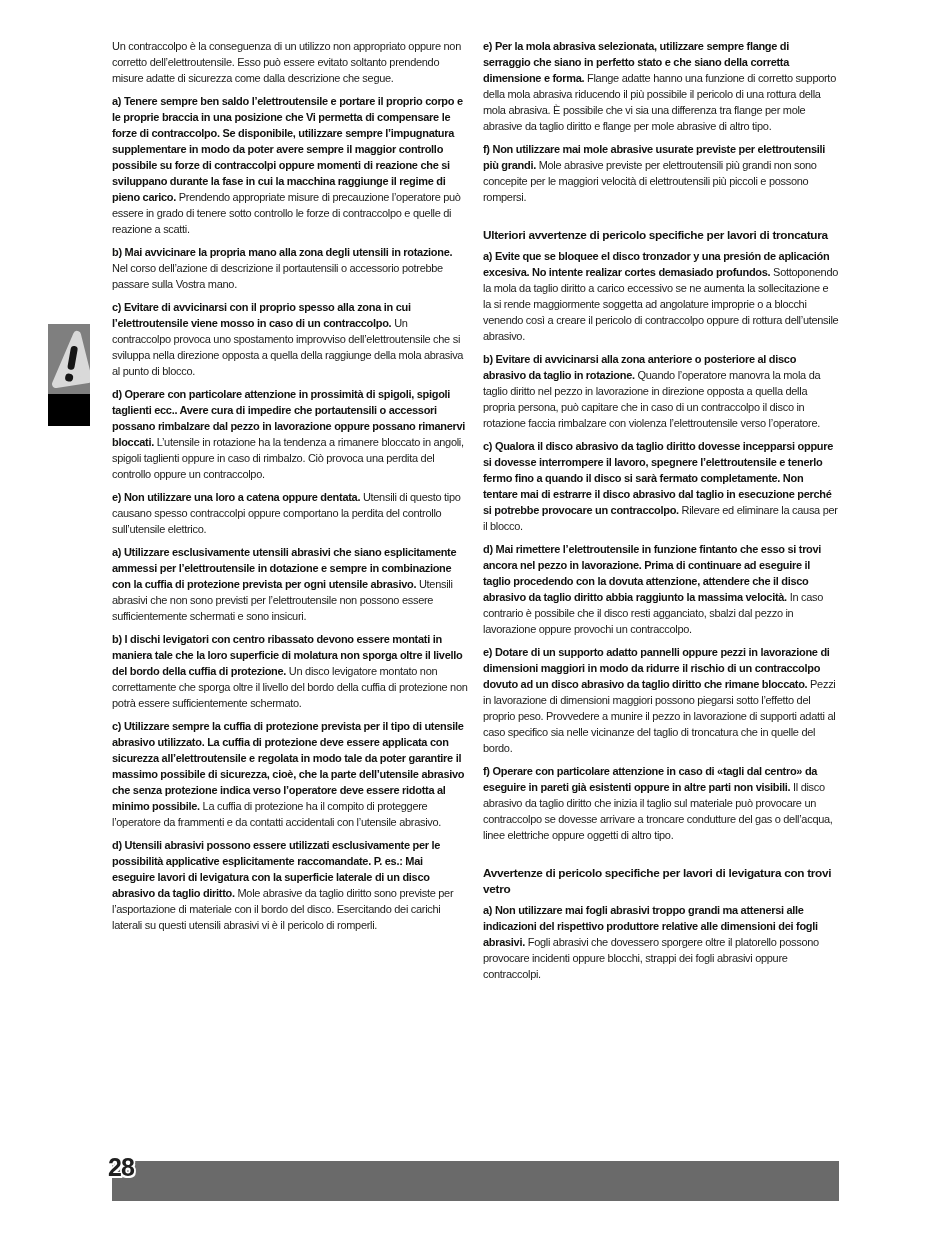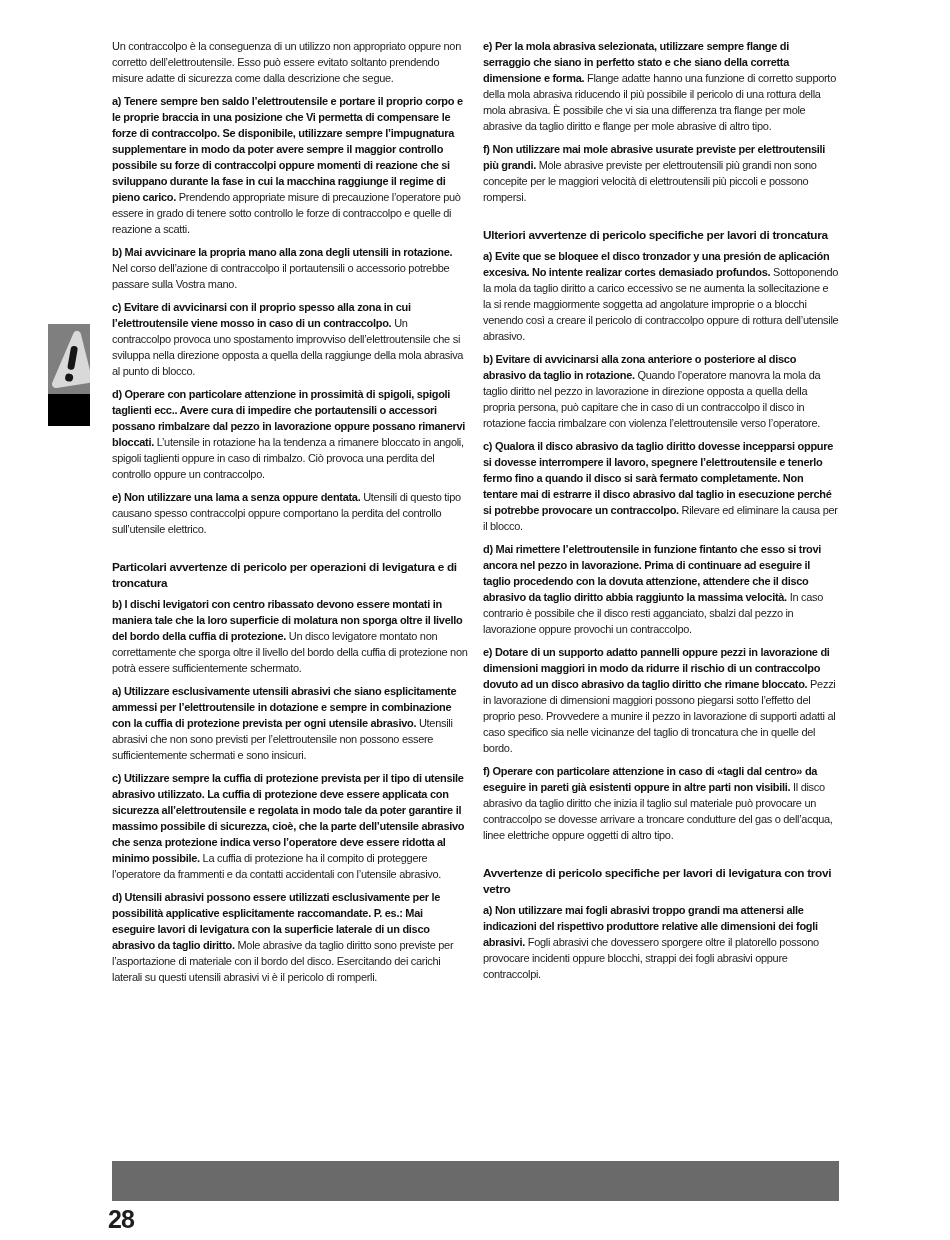--- a/index.html
+++ b/index.html
@@ -41,21 +41,21 @@
     width: 42px; height: 102px;
   }
   .footer-bar {
     position: absolute;
     left: 112px; top: 1161px;
     width: 727px; height: 40px;
     background: #6a6a6a;
   }
   .page-number {
     position: absolute;
-    left: 108px; top: 1205px;
+    left: 108px; top: 1153px;
     font-size: 25px;
     font-weight: bold;
     letter-spacing: -1px;
     color: #1f1f1f;
     text-shadow:
       -1.5px -1.5px 0 #ffffff, 1.5px -1.5px 0 #ffffff,
       -1.5px 1.5px 0 #ffffff, 1.5px 1.5px 0 #ffffff,
       0 -1.5px 0 #ffffff, 0 1.5px 0 #ffffff,
       -1.5px 0 0 #ffffff, 1.5px 0 0 #ffffff;
   }
@@ -72,27 +72,26 @@
       <rect x="-3.5" y="-4" width="7" height="24" rx="3.5" fill="#161616"></rect>
       <circle cx="0" cy="28" r="4" fill="#161616"></circle>
     </g>
   </svg>
 </div>
 
 <div class="columns">
   <div class="col">
     <p class="para"><span>Un contraccolpo è la conseguenza di un utilizzo non appropriato oppure non corretto dell’elettroutensile. Esso può essere evitato soltanto prendendo misure adatte di sicurezza come dalla descrizione che segue.</span></p>
     <p class="para"><strong>a) Tenere sempre ben saldo l’elettroutensile e portare il proprio corpo e le proprie braccia in una posizione che Vi permetta di compensare le forze di contraccolpo. Se disponibile, utilizzare sempre l’impugnatura supplementare in modo da poter avere sempre il maggior controllo possibile su forze di contraccolpi oppure momenti di reazione che si sviluppano durante la fase in cui la macchina raggiunge il regime di pieno carico.</strong> <span>Prendendo appropriate misure di precauzione l’operatore può essere in grado di tenere sotto controllo le forze di contraccolpo e quelle di reazione a scatti.</span></p>
-    <p class="para"><strong>b) Mai avvicinare la propria mano alla zona degli utensili in rotazione.</strong> <span>Nel corso dell’azione di contraccolpo il portautensili o accessorio potrebbe passare sulla Vostra mano.</span></p>
+    <p class="para"><strong>b) Mai avvicinare la propria mano alla zona degli utensili in rotazione.</strong> <span>Nel corso dell’azione di descrizione il portautensili o accessorio potrebbe passare sulla Vostra mano.</span></p>
     <p class="para"><strong>c) Evitare di avvicinarsi con il proprio spesso alla zona in cui l’elettroutensile viene mosso in caso di un contraccolpo.</strong> <span>Un contraccolpo provoca uno spostamento improvviso dell’elettroutensile che si sviluppa nella direzione opposta a quella della raggiunge della mola abrasiva al punto di blocco.</span></p>
     <p class="para"><strong>d) Operare con particolare attenzione in prossimità di spigoli, spigoli taglienti ecc.. Avere cura di impedire che portautensili o accessori possano rimbalzare dal pezzo in lavorazione oppure possano rimanervi bloccati.</strong> <span>L’utensile in rotazione ha la tendenza a rimanere bloccato in angoli, spigoli taglienti oppure in caso di rimbalzo. Ciò provoca una perdita del controllo oppure un contraccolpo.</span></p>
-    <p class="para"><strong>e) Non utilizzare una lama a senza oppure dentata.</strong> <span>Utensili di questo tipo causano spesso contraccolpi oppure comportano la perdita del controllo sull’utensile elettrico.</span></p>
-    <h3 class="subhead">Particolari avvertenze di pericolo per operazioni di levigatura e di troncatura</h3>
+    <p class="para"><strong>e) Non utilizzare una loro a catena oppure dentata.</strong> <span>Utensili di questo tipo causano spesso contraccolpi oppure comportano la perdita del controllo sull’utensile elettrico.</span></p>
+    <p class="para"><strong>a) Utilizzare esclusivamente utensili abrasivi che siano esplicitamente ammessi per l’elettroutensile in dotazione e sempre in combinazione con la cuffia di protezione prevista per ogni utensile abrasivo.</strong> <span>Utensili abrasivi che non sono previsti per l’elettroutensile non possono essere sufficientemente schermati e sono insicuri.</span></p>
     <p class="para"><strong>b) I dischi levigatori con centro ribassato devono essere montati in maniera tale che la loro superficie di molatura non sporga oltre il livello del bordo della cuffia di protezione.</strong> <span>Un disco levigatore montato non correttamente che sporga oltre il livello del bordo della cuffia di protezione non potrà essere sufficientemente schermato.</span></p>
-    <p class="para"><strong>a) Utilizzare esclusivamente utensili abrasivi che siano esplicitamente ammessi per l’elettroutensile in dotazione e sempre in combinazione con la cuffia di protezione prevista per ogni utensile abrasivo.</strong> <span>Utensili abrasivi che non sono previsti per l’elettroutensile non possono essere sufficientemente schermati e sono insicuri.</span></p>
     <p class="para"><strong>c) Utilizzare sempre la cuffia di protezione prevista per il tipo di utensile abrasivo utilizzato. La cuffia di protezione deve essere applicata con sicurezza all’elettroutensile e regolata in modo tale da poter garantire il massimo possibile di sicurezza, cioè, che la parte dell’utensile abrasivo che senza protezione indica verso l’operatore deve essere ridotta al minimo possibile.</strong> <span>La cuffia di protezione ha il compito di proteggere l’operatore da frammenti e da contatti accidentali con l’utensile abrasivo.</span></p>
     <p class="para"><strong>d) Utensili abrasivi possono essere utilizzati esclusivamente per le possibilità applicative esplicitamente raccomandate. P. es.: Mai eseguire lavori di levigatura con la superficie laterale di un disco abrasivo da taglio diritto.</strong> <span>Mole abrasive da taglio diritto sono previste per l’asportazione di materiale con il bordo del disco. Esercitando dei carichi laterali su questi utensili abrasivi vi è il pericolo di romperli.</span></p>
   </div>
   <div class="col">
     <p class="para"><strong>e) Per la mola abrasiva selezionata, utilizzare sempre flange di serraggio che siano in perfetto stato e che siano della corretta dimensione e forma.</strong> <span>Flange adatte hanno una funzione di corretto supporto della mola abrasiva riducendo il più possibile il pericolo di una rottura della mola abrasiva. È possibile che vi sia una differenza tra flange per mole abrasive da taglio diritto e flange per mole abrasive di altro tipo.</span></p>
     <p class="para"><strong>f) Non utilizzare mai mole abrasive usurate previste per elettroutensili più grandi.</strong> <span>Mole abrasive previste per elettroutensili più grandi non sono concepite per le maggiori velocità di elettroutensili più piccoli e possono rompersi.</span></p>
     <h3 class="subhead">Ulteriori avvertenze di pericolo specifiche per lavori di troncatura</h3>
     <p class="para"><strong>a) Evite que se bloquee el disco tronzador y una presión de aplicación excesiva. No intente realizar cortes demasiado profundos.</strong> <span>Sottoponendo la mola da taglio diritto a carico eccessivo se ne aumenta la sollecitazione e la si rende maggiormente soggetta ad angolature improprie o a blocchi venendo così a creare il pericolo di contraccolpo oppure di rottura dell’utensile abrasivo.</span></p>
     <p class="para"><strong>b) Evitare di avvicinarsi alla zona anteriore o posteriore al disco abrasivo da taglio in rotazione.</strong> <span>Quando l’operatore manovra la mola da taglio diritto nel pezzo in lavorazione in direzione opposta a quella della propria persona, può capitare che in caso di un contraccolpo il disco in rotazione faccia rimbalzare con violenza l’elettroutensile verso l’operatore.</span></p>
     <p class="para"><strong>c) Qualora il disco abrasivo da taglio diritto dovesse incepparsi oppure si dovesse interrompere il lavoro, spegnere l’elettroutensile e tenerlo fermo fino a quando il disco si sarà fermato completamente. Non tentare mai di estrarre il disco abrasivo dal taglio in esecuzione perché si potrebbe provocare un contraccolpo.</strong> <span>Rilevare ed eliminare la causa per il blocco.</span></p>

